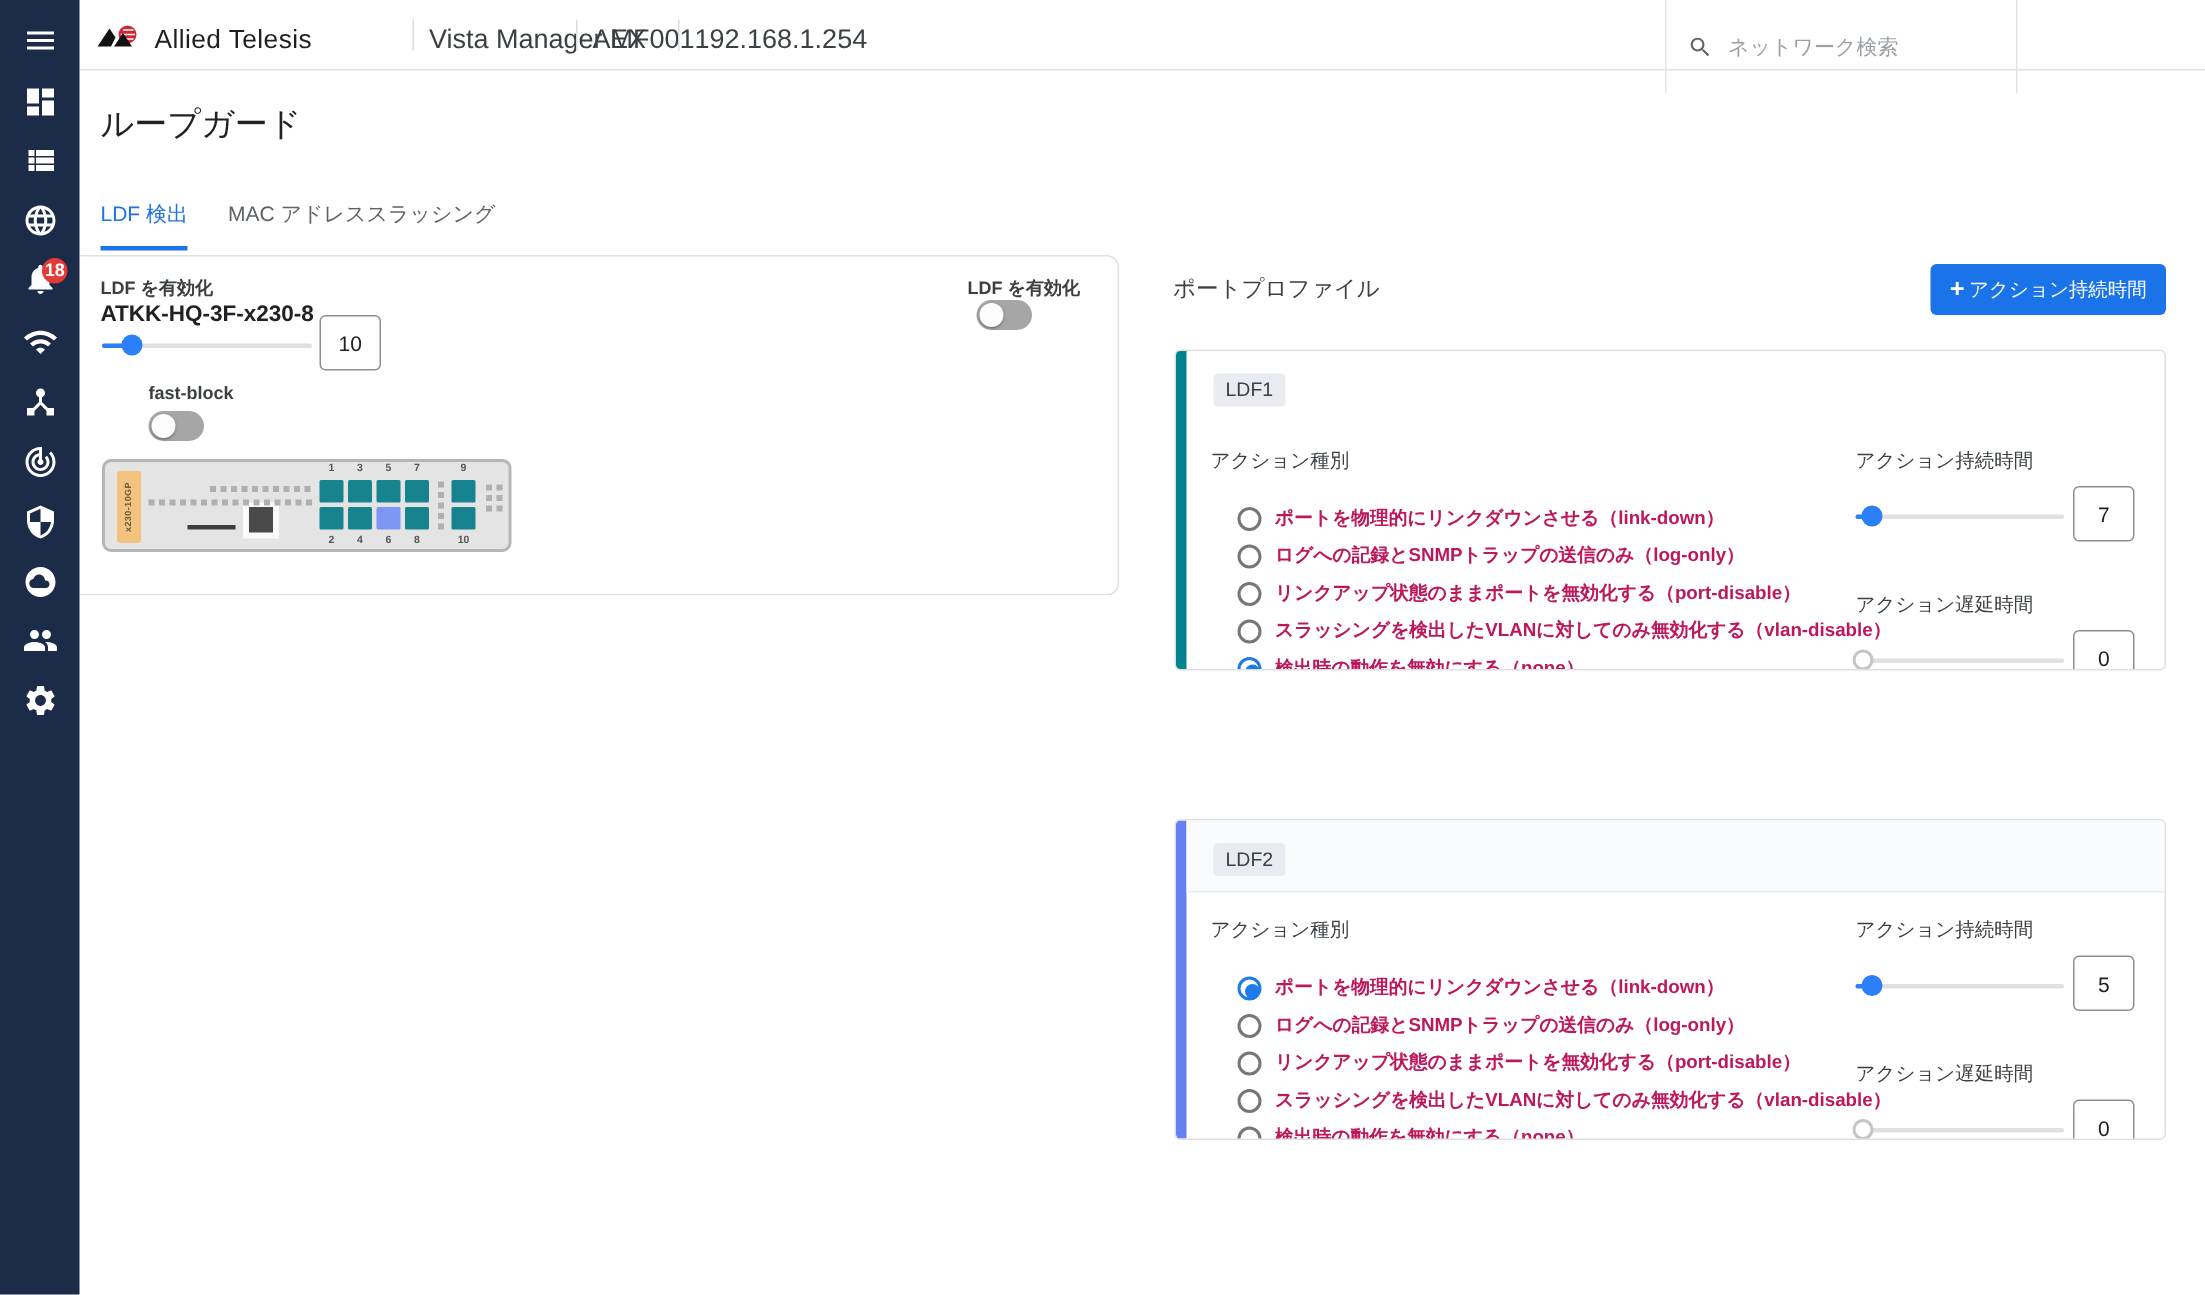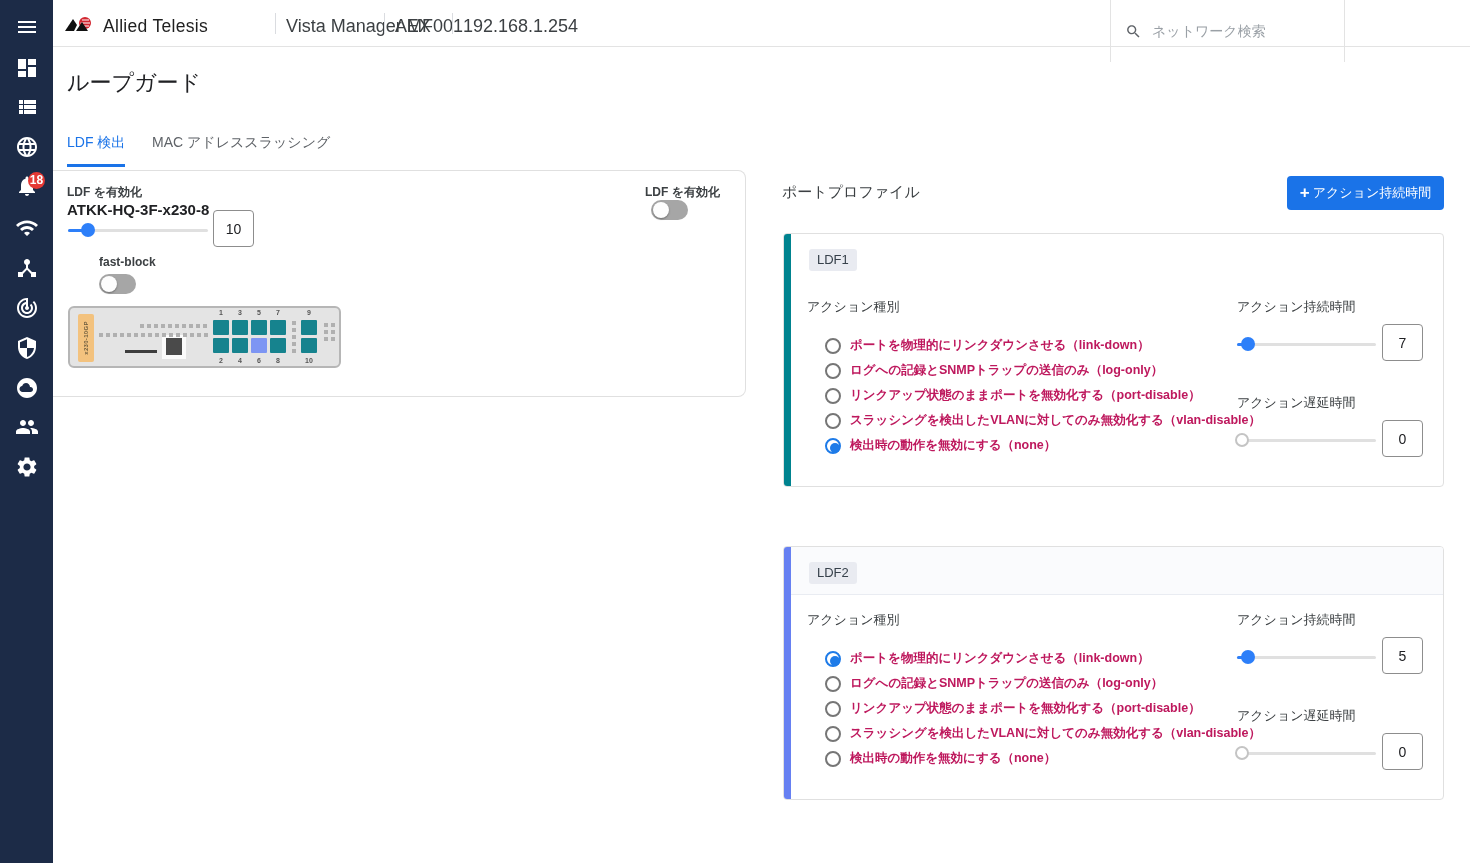--- a/index.html
+++ b/index.html
@@ -67,21 +67,21 @@
   #console-plate { position:absolute; left:92px; top:27px; width:24px; height:24px; background:#fafafa; }
   #console-port { position:absolute; left:96px; top:30px; width:16px; height:17px; background:#4a4a4a; }
 
   
   #profiles-title { position:absolute; left:782px; top:183px; font-size:15px; color:#3c4043; }
   #create-profile-btn { position:absolute; left:1287px; top:176px; width:157px; height:34px; background:#1a73e8;
     border:none; border-radius:4px; color:#fff; font-size:13px; font-family:inherit; cursor:pointer;
     display:flex; align-items:center; justify-content:center; }
   #create-profile-btn .plus { font-size:17px; font-weight:bold; margin-right:3px; }
 
-  .profile-card { position:absolute; left:783px; width:661px; height:254px; background:#fff;
+  .profile-card { position:absolute; left:783px; width:661px; height:214px; background:#fff;
     border:1px solid #e0e0e0; border-radius:4px; overflow:hidden; }
   .accent-bar { position:absolute; left:0; top:0; width:7px; height:100%; }
   .card-header { position:absolute; left:7px; right:0; top:0; height:48px; }
   .card-header.tinted { background:#fafbfd; border-bottom:1px solid #e9ecf2; }
   .profile-badge { position:absolute; left:25px; top:15px; padding:3px 8px 4px; background:#e9ebf1; border-radius:3px;
     font-size:13px; font-weight:500; color:#37414b; }
   .section-label { position:absolute; font-size:13px; color:#3c4043; }
   .radio-list { position:absolute; left:41px; top:99px; width:400px; }
   .radio-row { display:flex; align-items:center; height:25px; cursor:pointer; }
   .radio { width:16px; height:16px; border-radius:50%; border:2px solid #767676; background:#fff; flex:0 0 auto;

